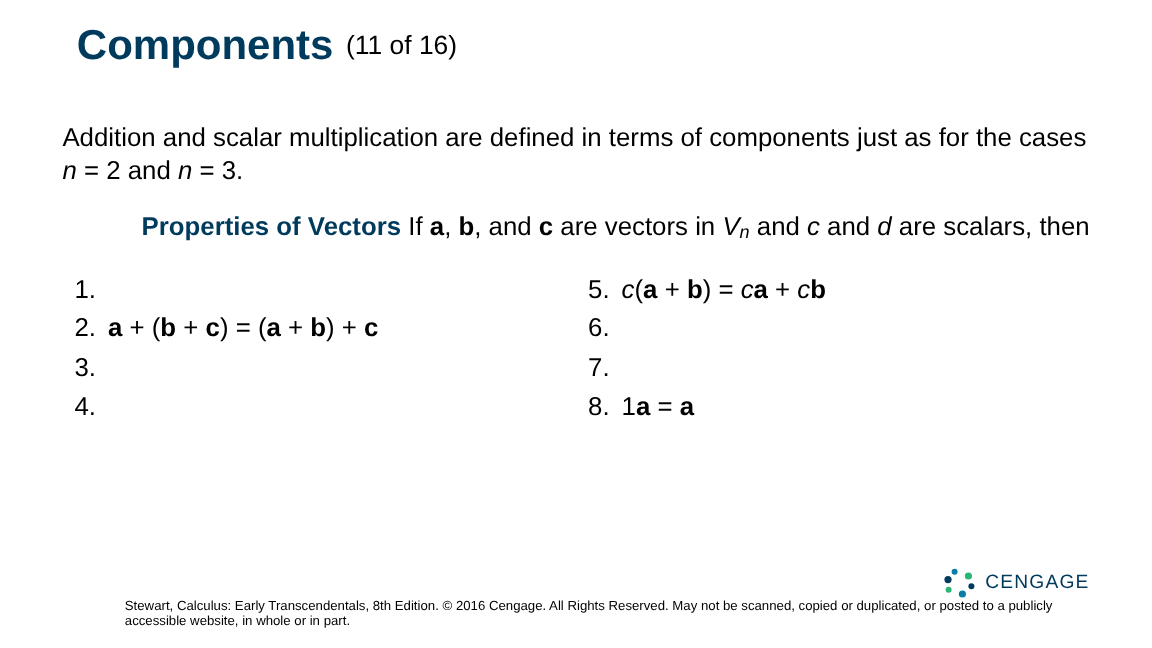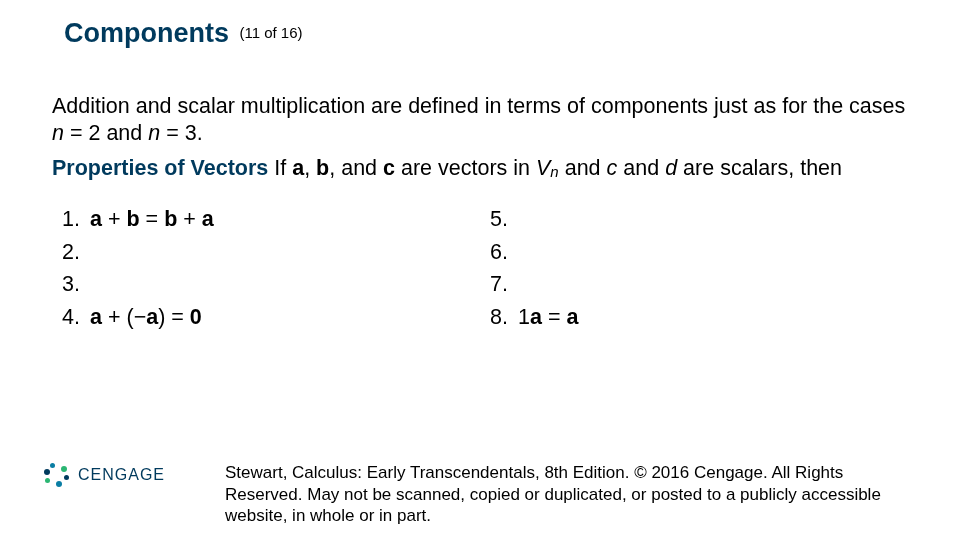--- a/index.html
+++ b/index.html
@@ -1,44 +1,44 @@
 <!DOCTYPE html>
 <html><head>
 <meta charset="utf-8">
 <style>
   * { margin: 0; padding: 0; box-sizing: border-box; }
   html, body { width: 960px; height: 540px; background: #fff; font-family: Arial, Helvetica, sans-serif; color: #000; overflow: hidden; }
   .slide { position: relative; width: 960px; height: 540px; padding: 0; }
   .title-row { padding: 18px 0 0 64px; }
-  .title-main { font-size: 27px; font-weight: bold; color: #003a5d; display: inline; }
-  .title-count { font-size: 15px; font-weight: normal; color: #000; margin-left: 6px; display: inline; vertical-align: 4px; }
+  .title-main { font-size: 35px; font-weight: bold; color: #003a5d; display: inline; }
+  .title-count { font-size: 22px; font-weight: normal; color: #000; margin-left: 6px; display: inline; vertical-align: 4px; }
   .body { padding: 44px 52px 0 52px; font-size: 21.5px; line-height: 1.25; }
-  .para { margin-bottom: 8px; }
+  .para { margin-bottom: 20px; }
   .para .it { font-style: italic; }
-  .properties-line { margin-top: 4px; margin-bottom: 24px; }
+  .properties-line { margin-top: 4px; margin-bottom: 24px; text-align: right; }
   .properties-line .lead { font-weight: bold; color: #003a5d; }
   .cols { display: flex; }
   .col { width: 50%; }
   .prop-list { list-style: none; }
   .prop-item { display: flex; margin-bottom: 6px; font-size: 21.5px; }
   .prop-num { width: 28px; flex: 0 0 28px; text-align: right; margin-right: 10px; }
   .prop-text .b { font-weight: bold; }
   .prop-text .it { font-style: italic; }
-  .footer { position: absolute; left: 0; right: 0; bottom: 14px; display: flex; align-items: flex-start; padding: 0 52px 0 44px; }
+  .footer { position: absolute; left: 0; right: 0; bottom: 14px; display: flex; align-items: flex-end; padding: 0 52px 0 44px; flex-direction: column; }
   .logo { display: flex; align-items: center; gap: 8px; }
   .logo-mark { position: relative; width: 26px; height: 26px; }
   .dot { position: absolute; width: 5px; height: 5px; border-radius: 50%; }
   .d1 { background: #0a7ea4; top: 1px; left: 6px; }
   .d2 { background: #2bb673; top: 4px; left: 17px; width: 6px; height: 6px; }
   .d3 { background: #003a5d; top: 13px; left: 20px; width: 5px; height: 5px; }
   .d4 { background: #0a7ea4; top: 19px; left: 12px; width: 6px; height: 6px; }
   .d5 { background: #2bb673; top: 16px; left: 1px; }
   .d6 { background: #003a5d; top: 7px; left: 0px; width: 6px; height: 6px; }
   .logo-text { font-size: 16px; letter-spacing: 1px; color: #003a5d; font-weight: 500; }
-  .copyright { flex: 1; font-size: 17px; line-height: 1.25; color: #000; padding-left: 60px; }
+  .copyright { flex: 1; font-size: 11px; line-height: 1.25; color: #000; padding-left: 60px; }
   sub.vn { font-size: 0.7em; vertical-align: -2px; font-style: italic; }
 </style>
 </head>
 <body>
 
 <div class="slide">
 
   <div class="title-row">
     <span class="title-main">Components</span>
     <span class="title-count">(11 of 16)</span>
@@ -51,38 +51,38 @@
     <p class="para properties-line">
       <span class="lead">Properties of Vectors</span>
       If <b>a</b>, <b>b</b>, and <b>c</b> are vectors in <span class="it">V</span><sub class="vn">n</sub> and <span class="it">c</span> and <span class="it">d</span> are scalars, then
     </p>
 
     <div class="cols">
       <div class="col">
         <ol class="prop-list" id="left-list">
             <li class="prop-item">
               <span class="prop-num">1.</span>
-              <span class="prop-text"><span class="b">a</span> + <span class="b">b</span> = <span class="b">b</span> + <span class="b">a</span></span>
             </li>
             <li class="prop-item">
               <span class="prop-num">2.</span>
+              <span class="prop-text"><span class="b">a</span> + (<span class="b">b</span> + <span class="b">c</span>) = (<span class="b">a</span> + <span class="b">b</span>) + <span class="b">c</span></span>
             </li>
             <li class="prop-item">
               <span class="prop-num">3.</span>
             </li>
             <li class="prop-item">
               <span class="prop-num">4.</span>
-              <span class="prop-text"><span class="b">a</span> + (−<span class="b">a</span>) = <span class="b">0</span></span>
             </li>
           </ol>
       </div>
       <div class="col">
         <ol class="prop-list" id="right-list">
             <li class="prop-item">
               <span class="prop-num">5.</span>
+              <span class="prop-text"><span class="it">c</span>(<span class="b">a</span> + <span class="b">b</span>) = <span class="it">c</span><span class="b">a</span> + <span class="it">c</span><span class="b">b</span></span>
             </li>
             <li class="prop-item">
               <span class="prop-num">6.</span>
             </li>
             <li class="prop-item">
               <span class="prop-num">7.</span>
             </li>
             <li class="prop-item">
               <span class="prop-num">8.</span>
               <span class="prop-text">1<span class="b">a</span> = <span class="b">a</span></span>

